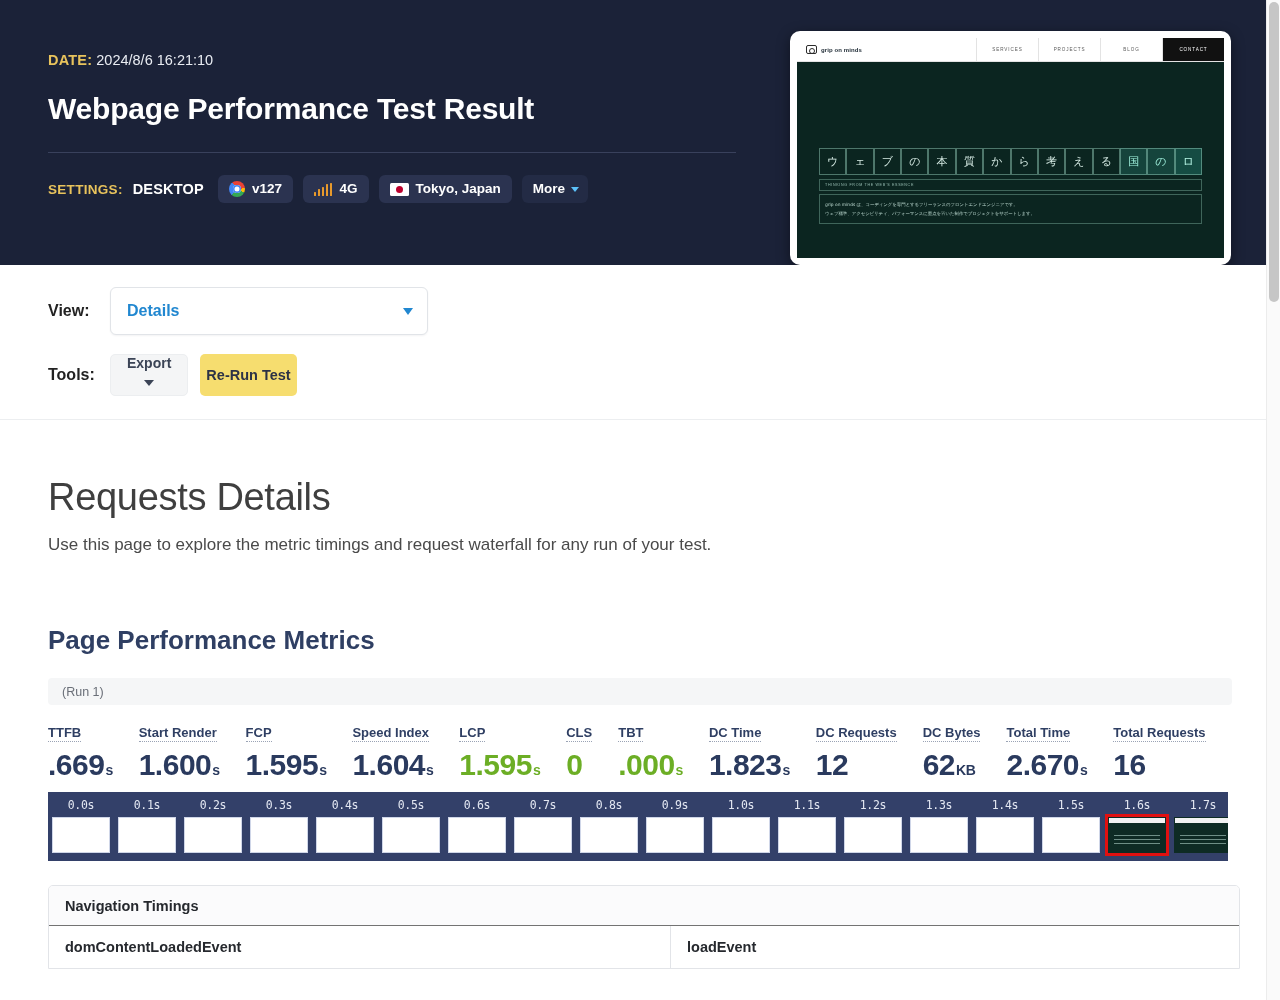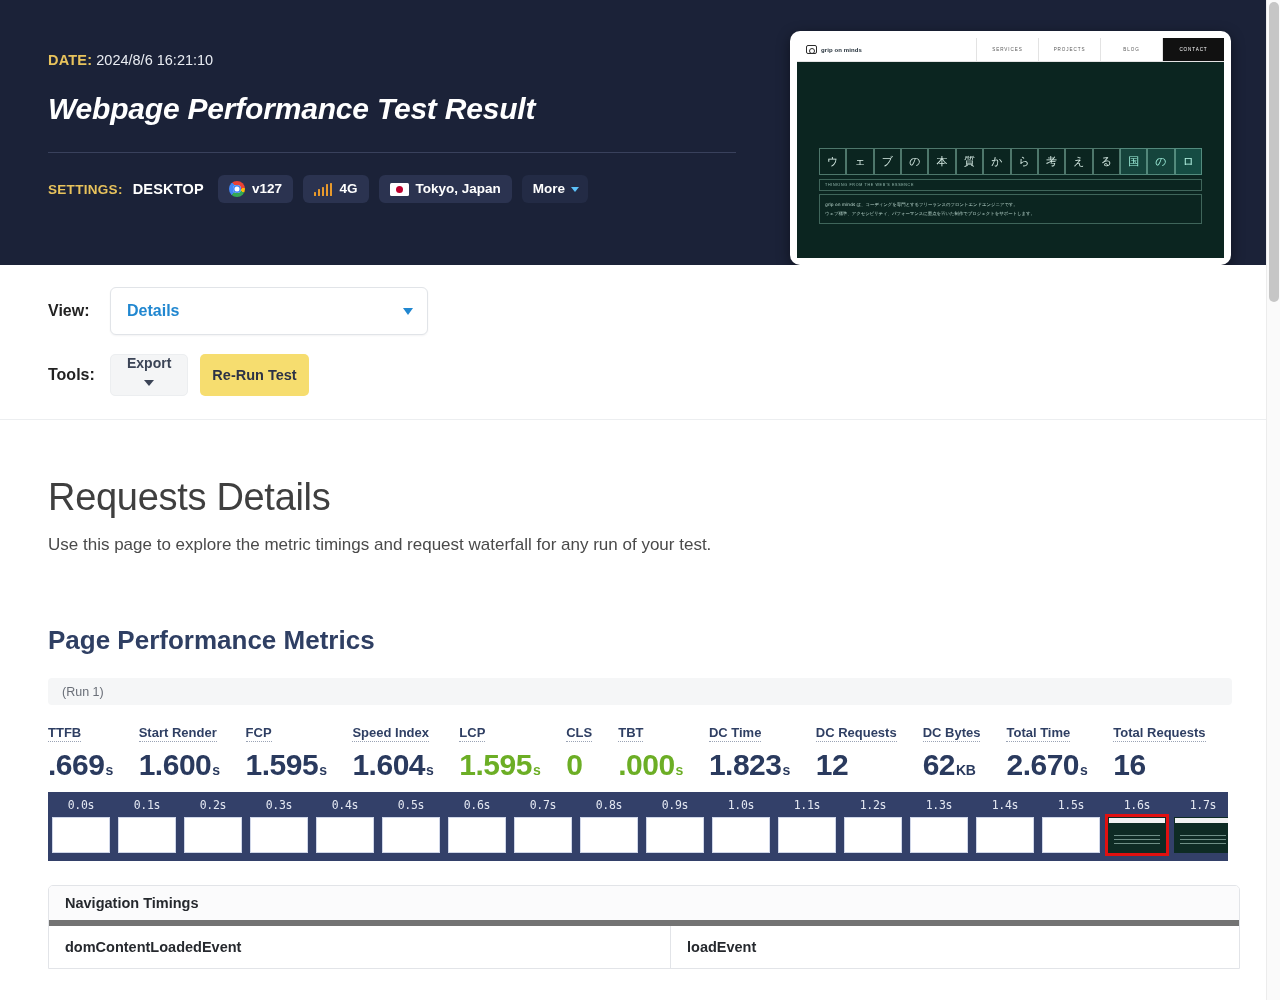--- a/index.html
+++ b/index.html
@@ -21,21 +21,21 @@
   .meta-line { font-size: 14.5px; line-height: 24px; white-space: nowrap; }
   .meta-key { color: #e8c35c; font-weight: 700; letter-spacing: .2px; }
   .meta-url {
     color: #f2e6c0; text-decoration: underline;
     text-underline-offset: 2px; font-size: 15.5px;
   }
   .meta-val { color: #e9ecf2; }
   .hdr-title {
     margin-top: 20px;
     color: #ffffff;
-    font-size: 30px; font-weight: 700; letter-spacing: -0.2px; font-style: italic;
+    font-size: 30px; font-weight: 700; letter-spacing: -0.2px;
   }
   .hdr-rule {
     margin-top: 26px; width: 688px; height: 1px;
     background: #39415c;
   }
   .settings-row {
     margin-top: 22px;
     display: flex; align-items: center; gap: 10px;
     height: 28px;
   }
@@ -161,21 +161,21 @@
     background: #f4f5f6; border: 1px solid #eceef0; border-radius: 5px;
     display: inline-flex; align-items: center; gap: 9px;
     color: #3b4456; font-weight: 700; font-size: 14px; flex-direction: column;
   }
   .caret-dark {
     width: 0; height: 0;
     border-left: 5px solid transparent; border-right: 5px solid transparent;
     border-top: 6px solid #3b4456;
   }
   .btn-rerun {
-    height: 42px; padding: 0 12px; margin-left: 12px;
+    height: 42px; padding: 0 6px; margin-left: 12px;
     background: #f6dd6f; border: none; border-radius: 5px;
     color: #2c3246; font-weight: 700; font-size: 14.5px;
     display: inline-flex; align-items: center;
   }
   .tb-divider { width: 1280px; height: 1px; background: #eceef0; }
 
   
   .main { padding: 56px 0 0 48px; }
   .page-title {
     font-size: 38px; font-weight: 300; color: #3f3f3f;
@@ -258,21 +258,21 @@
 
   
   .nav-table {
     margin-top: 24px; width: 1192px;
     border: 1px solid #e2e4e8; border-radius: 5px 5px 0 0;
     overflow: hidden; background: #ffffff;
   }
   .nt-head {
     height: 40px; display: flex; align-items: center;
     padding-left: 16px; background: #fbfbfc;
-    border-bottom: 6px solid #737373;
+    border-bottom: 1px solid #737373;
     font-size: 14.5px; font-weight: 700; color: #26292e;
   }
   .nt-row { display: flex; height: 42px; }
   .nt-cell {
     display: flex; align-items: center; padding-left: 16px;
     font-size: 14.5px; font-weight: 700; color: #26292e;
   }
   .nt-cell.c1 { width: 622px; border-right: 1px solid #e2e4e8; }
   .nt-cell.c2 { flex: 1; }
 

